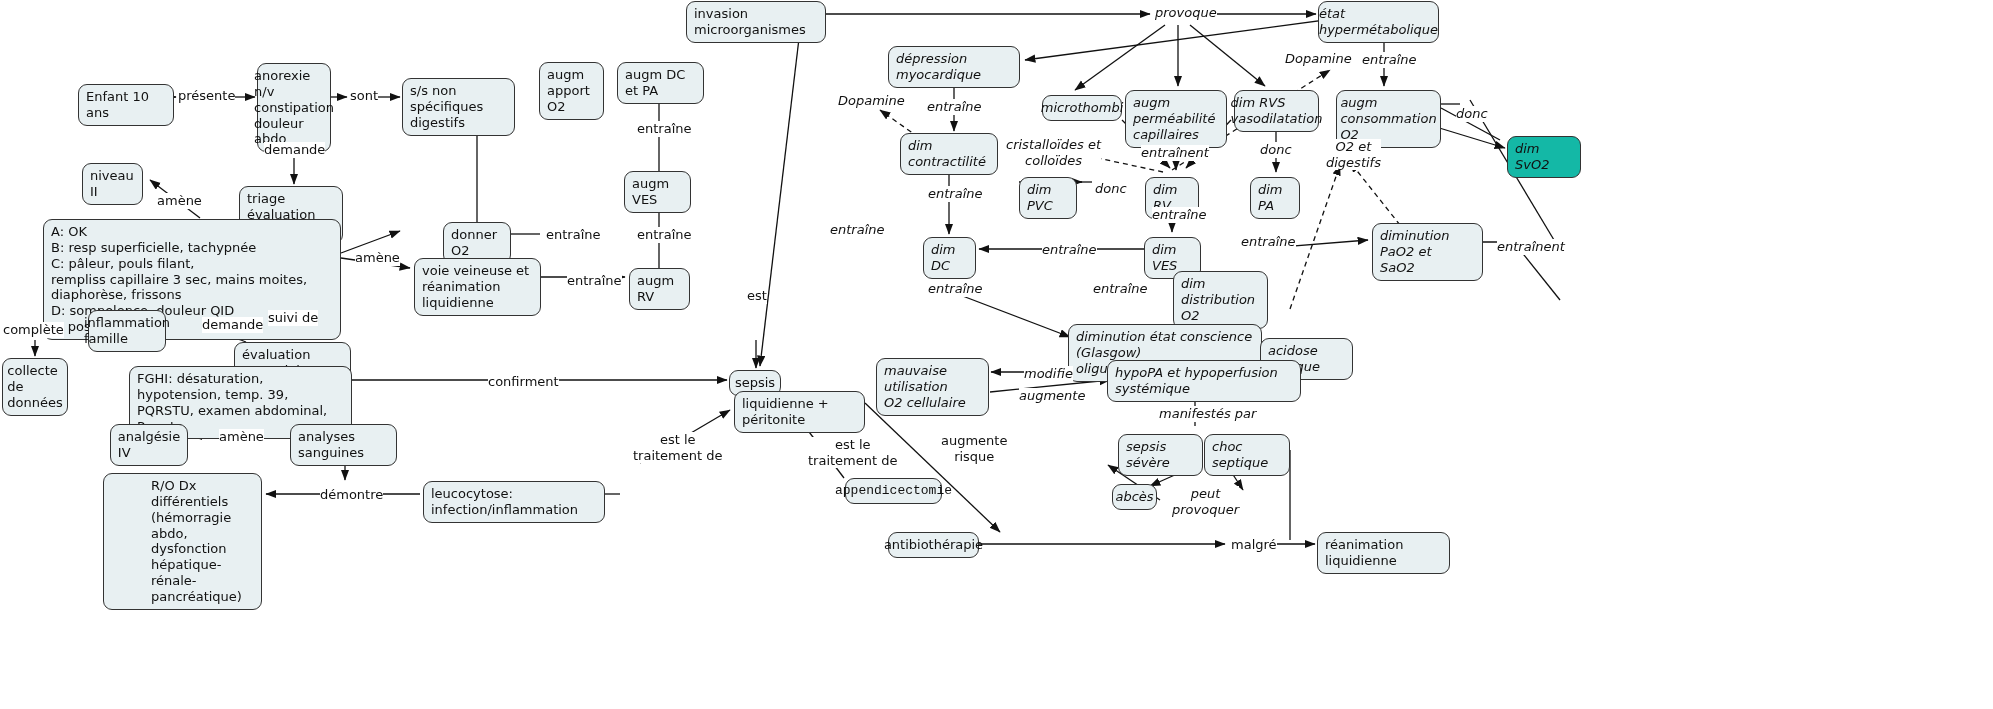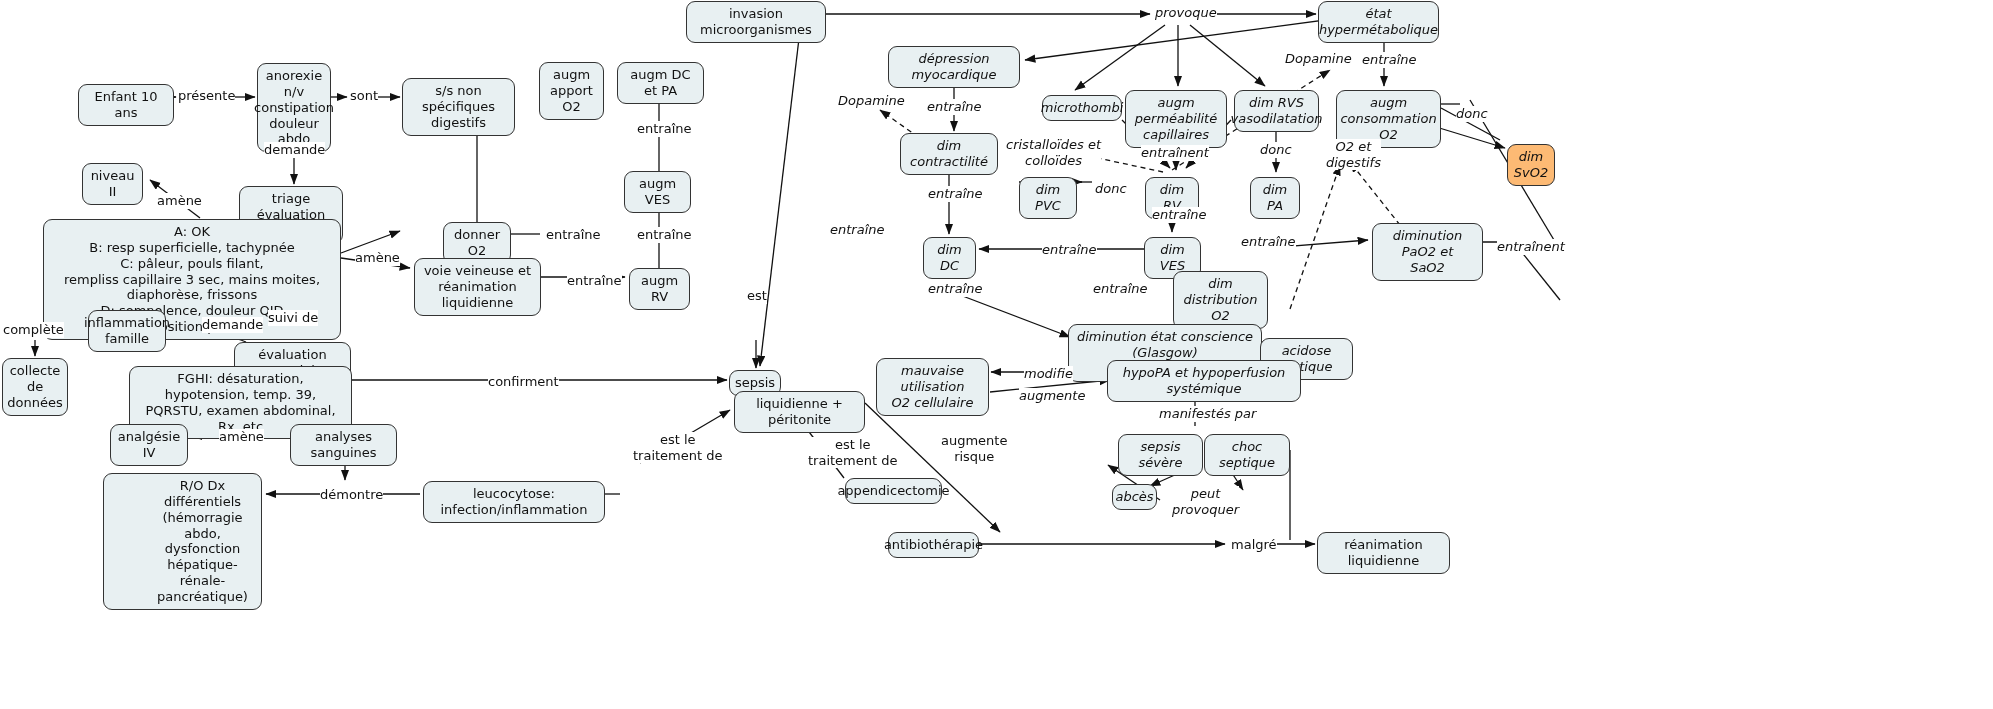--- a/index.html
+++ b/index.html
@@ -1,21 +1,21 @@
 <!DOCTYPE html>
 <html><head>
 <meta charset="utf-8">
 <style>
   html,body{margin:0;padding:0;background:#ffffff;}
   #canvas{position:relative;width:1993px;height:709px;background:#fff;
           font-family:"DejaVu Sans","Liberation Sans",sans-serif;overflow:hidden;}
   svg#edges{position:absolute;left:0;top:0;width:1993px;height:709px;pointer-events:none;}
   .node{position:absolute;box-sizing:border-box;background:#e8f0f2;border:1px solid #333;
         border-radius:9px;display:flex;align-items:center;justify-content:center;
-        text-align:center;font-size:13px;color:#111;line-height:1.22;padding:4px 7px;
+        font-size:13px;color:#111;line-height:1.22;padding:4px 7px;
         white-space:pre-line;}
   .node.italic{font-style:italic;}
   .lbl{position:absolute;font-size:13px;color:#111;white-space:pre-line;text-align:center;
        background:#fff;line-height:1.2;}
   .lbl.italic{font-style:italic;}
 </style>
 </head>
 <body>
 
 <div id="canvas">
@@ -139,33 +139,33 @@
     <div class="node" style="left: 129px; top: 366px; width: 223px; min-height: 38px; background: rgb(232, 240, 242); border-color: rgb(51, 51, 51);">FGHI: désaturation, hypotension, temp. 39,
 PQRSTU, examen abdominal, Rx, etc</div>
     <div class="node" style="left: 110px; top: 424px; width: 78px; min-height: 25px; background: rgb(232, 240, 242); border-color: rgb(51, 51, 51);">analgésie IV</div>
     <div class="node" style="left: 290px; top: 424px; width: 107px; min-height: 25px; background: rgb(232, 240, 242); border-color: rgb(51, 51, 51);">analyses sanguines</div>
     <div class="node" style="left: 103px; top: 473px; width: 159px; min-height: 48px; background: rgb(232, 240, 242); border-color: rgb(51, 51, 51); padding-left: 47px;">R/O Dx différentiels
 (hémorragie abdo, dysfonction
 hépatique-rénale-pancréatique)</div>
     <div class="node" style="left: 423px; top: 481px; width: 182px; min-height: 25px; background: rgb(232, 240, 242); border-color: rgb(51, 51, 51);">leucocytose: infection/inflammation</div>
     <div class="node" style="left: 729px; top: 370px; width: 52px; min-height: 25px; background: rgb(232, 240, 242); border-color: rgb(51, 51, 51);">sepsis</div>
     <div class="node" style="left: 734px; top: 391px; width: 131px; min-height: 25px; background: rgb(232, 240, 242); border-color: rgb(51, 51, 51);">liquidienne + péritonite</div>
-    <div class="node" style="left: 845px; top: 478px; width: 97px; min-height: 25px; background: rgb(232, 240, 242); border-color: rgb(51, 51, 51);">appendicectomie</div>
+    <div class="node" style="left: 845px; top: 478px; width: 97px; min-height: 25px; background: rgb(232, 240, 242); border-color: rgb(51, 51, 51); font-family: Liberation Mono, monospace;">appendicectomie</div>
     <div class="node" style="left: 888px; top: 532px; width: 91px; min-height: 25px; background: rgb(232, 240, 242); border-color: rgb(51, 51, 51);">antibiothérapie</div>
     <div class="node" style="left: 686px; top: 1px; width: 140px; min-height: 25px; background: rgb(232, 240, 242); border-color: rgb(51, 51, 51);">invasion microorganismes</div>
     <div class="node italic" style="left: 1318px; top: 1px; width: 121px; min-height: 25px; background: rgb(232, 240, 242); border-color: rgb(51, 51, 51);">état hypermétabolique</div>
     <div class="node italic" style="left: 888px; top: 46px; width: 132px; min-height: 25px; background: rgb(232, 240, 242); border-color: rgb(51, 51, 51);">dépression myocardique</div>
     <div class="node italic" style="left: 1042px; top: 95px; width: 80px; min-height: 25px; background: rgb(232, 240, 242); border-color: rgb(51, 51, 51);">microthombi</div>
     <div class="node italic" style="left: 1125px; top: 90px; width: 102px; min-height: 38px; background: rgb(232, 240, 242); border-color: rgb(51, 51, 51);">augm perméabilité
 capillaires</div>
     <div class="node italic" style="left: 1234px; top: 90px; width: 85px; min-height: 38px; background: rgb(232, 240, 242); border-color: rgb(51, 51, 51);">dim RVS
 vasodilatation</div>
     <div class="node italic" style="left: 1336px; top: 90px; width: 105px; min-height: 38px; background: rgb(232, 240, 242); border-color: rgb(51, 51, 51);">augm
 consommation O2</div>
-    <div class="node italic" style="left: 1507px; top: 136px; width: 48px; min-height: 25px; background: #fdba74; border-color: rgb(51, 51, 51); margin-top: 8px;">dim SvO2</div>
+    <div class="node italic" style="left: 1507px; top: 136px; width: 74px; min-height: 25px; background: #14b8a6; border-color: rgb(51, 51, 51);">dim SvO2</div>
     <div class="node italic" style="left: 900px; top: 133px; width: 98px; min-height: 25px; background: rgb(232, 240, 242); border-color: rgb(51, 51, 51);">dim contractilité</div>
     <div class="node italic" style="left: 1019px; top: 177px; width: 58px; min-height: 25px; background: rgb(232, 240, 242); border-color: rgb(51, 51, 51);">dim PVC</div>
     <div class="node italic" style="left: 1145px; top: 177px; width: 54px; min-height: 25px; background: rgb(232, 240, 242); border-color: rgb(51, 51, 51);">dim RV</div>
     <div class="node italic" style="left: 1250px; top: 177px; width: 50px; min-height: 25px; background: rgb(232, 240, 242); border-color: rgb(51, 51, 51);">dim PA</div>
     <div class="node italic" style="left: 923px; top: 237px; width: 53px; min-height: 25px; background: rgb(232, 240, 242); border-color: rgb(51, 51, 51);">dim DC</div>
     <div class="node italic" style="left: 1144px; top: 237px; width: 57px; min-height: 25px; background: rgb(232, 240, 242); border-color: rgb(51, 51, 51);">dim VES</div>
     <div class="node italic" style="left: 1372px; top: 223px; width: 111px; min-height: 38px; background: rgb(232, 240, 242); border-color: rgb(51, 51, 51);">diminution PaO2 et
 SaO2</div>
     <div class="node italic" style="left: 1173px; top: 271px; width: 95px; min-height: 38px; background: rgb(232, 240, 242); border-color: rgb(51, 51, 51);">dim
 distribution O2</div>

